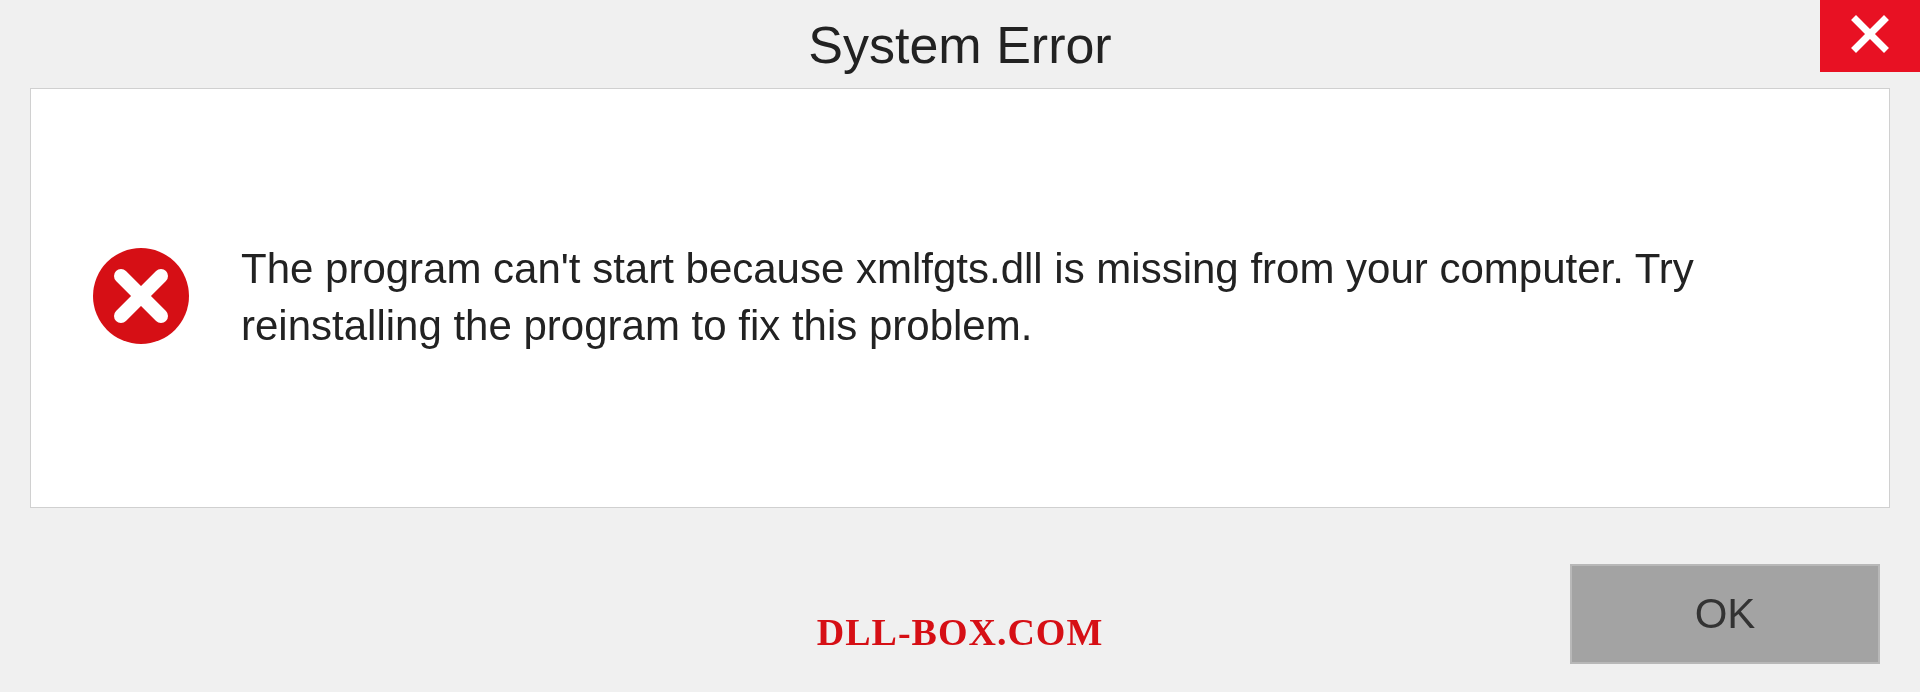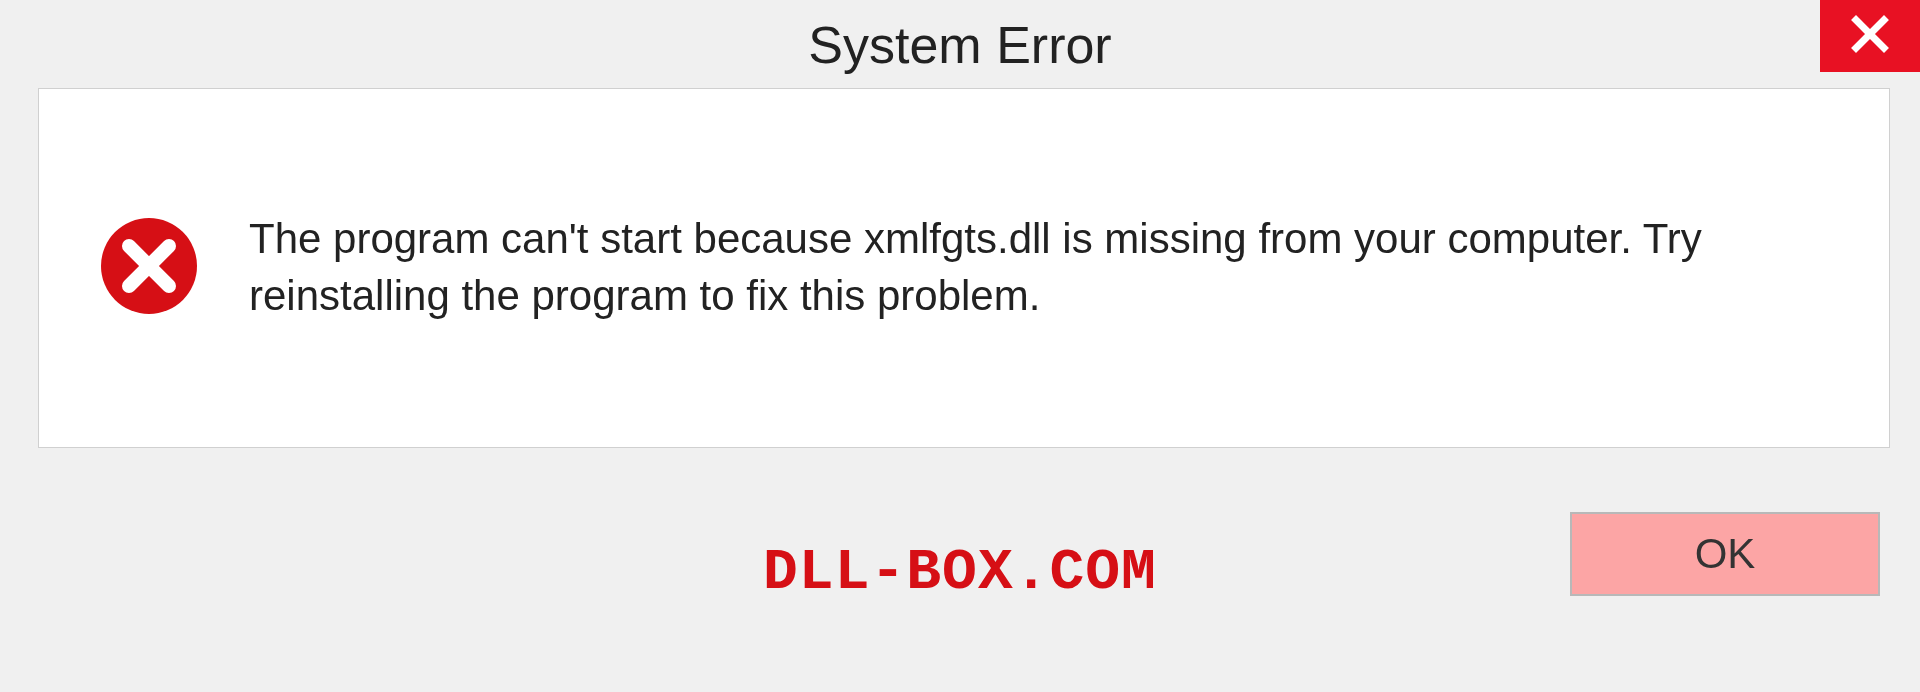--- a/index.html
+++ b/index.html
@@ -38,24 +38,24 @@
       display: flex;
       align-items: center;
       justify-content: center;
       cursor: pointer;
     }
     .close-button svg {
       width: 40px;
       height: 40px;
     }
     .content-box {
-      margin: 0 30px 30px 38px;
+      margin: 0 30px 30px 30px;
       background: #ffffff;
       border: 1px solid #d0d0d0;
-      height: 360px;
+      height: 420px;
       display: flex;
       align-items: center;
       padding: 0 60px;
     }
     .error-icon {
       flex-shrink: 0;
       margin-right: 50px;
     }
     .error-icon svg {
       width: 100px;
@@ -71,31 +71,31 @@
       align-items: center;
       justify-content: flex-end;
       padding: 0 40px;
       height: 140px;
       position: relative;
     }
     .watermark {
       position: absolute;
       left: 50%;
       transform: translateX(-50%);
-      font-size: 58px;
+      font-size: 38px;
       font-weight: 800;
       color: #d60f15;
       letter-spacing: 1px;
-      font-family: Liberation Mono, monospace;
+      font-family: Liberation Serif, serif;
       margin-top: 48px;
     }
     .ok-button {
       width: 310px;
-      height: 84px;
-      background: #fca5a5;
+      height: 100px;
+      background: #a3a3a3;
       border: 2px solid #b8b8b8;
       font-size: 42px;
       color: #333;
       display: flex;
       align-items: center;
       justify-content: center;
       cursor: pointer;
       margin-top: 11px;
     }
   </style>

